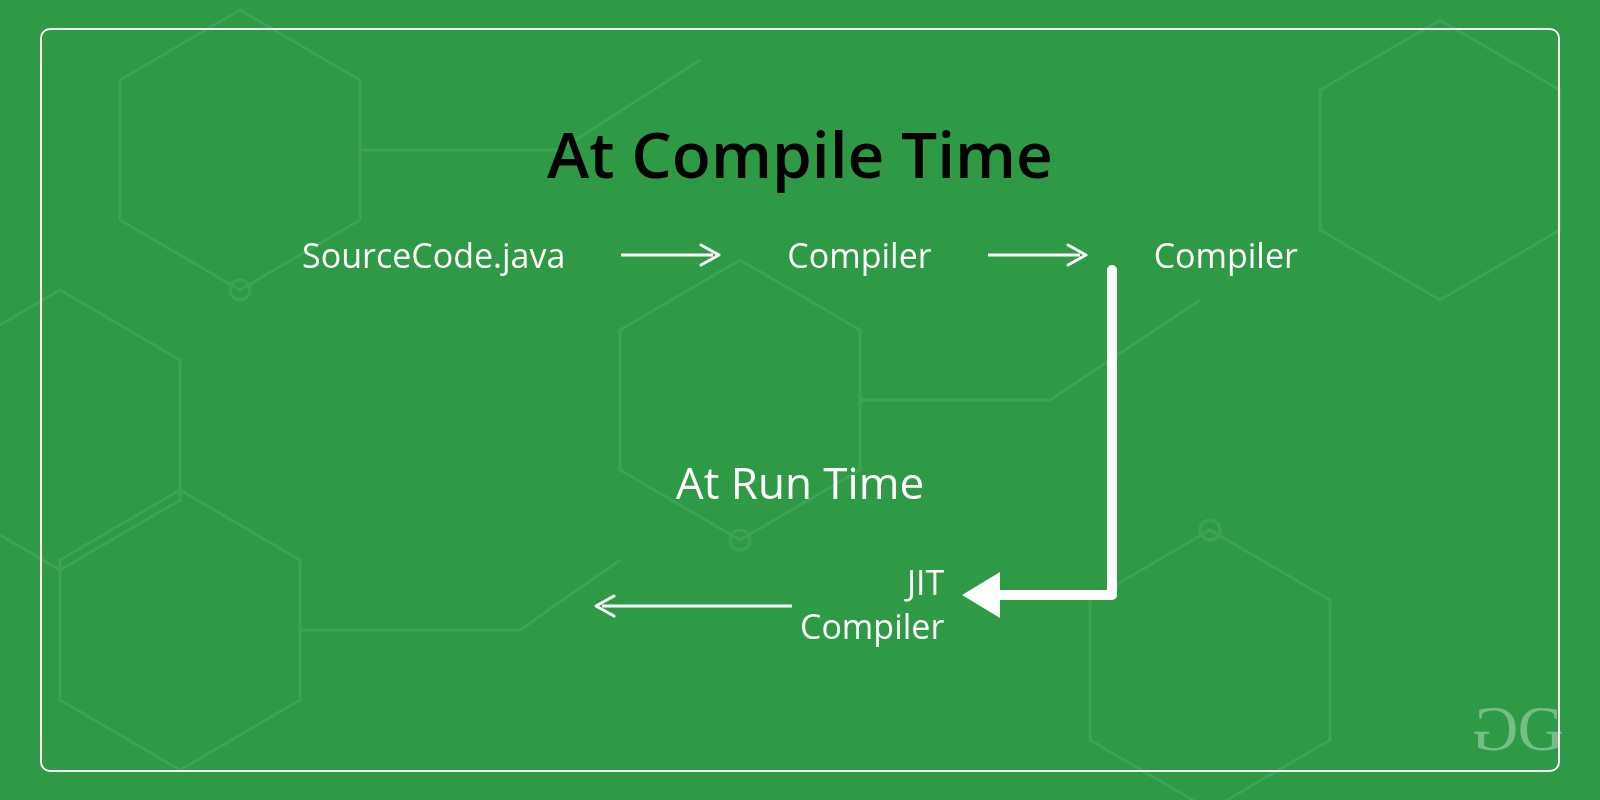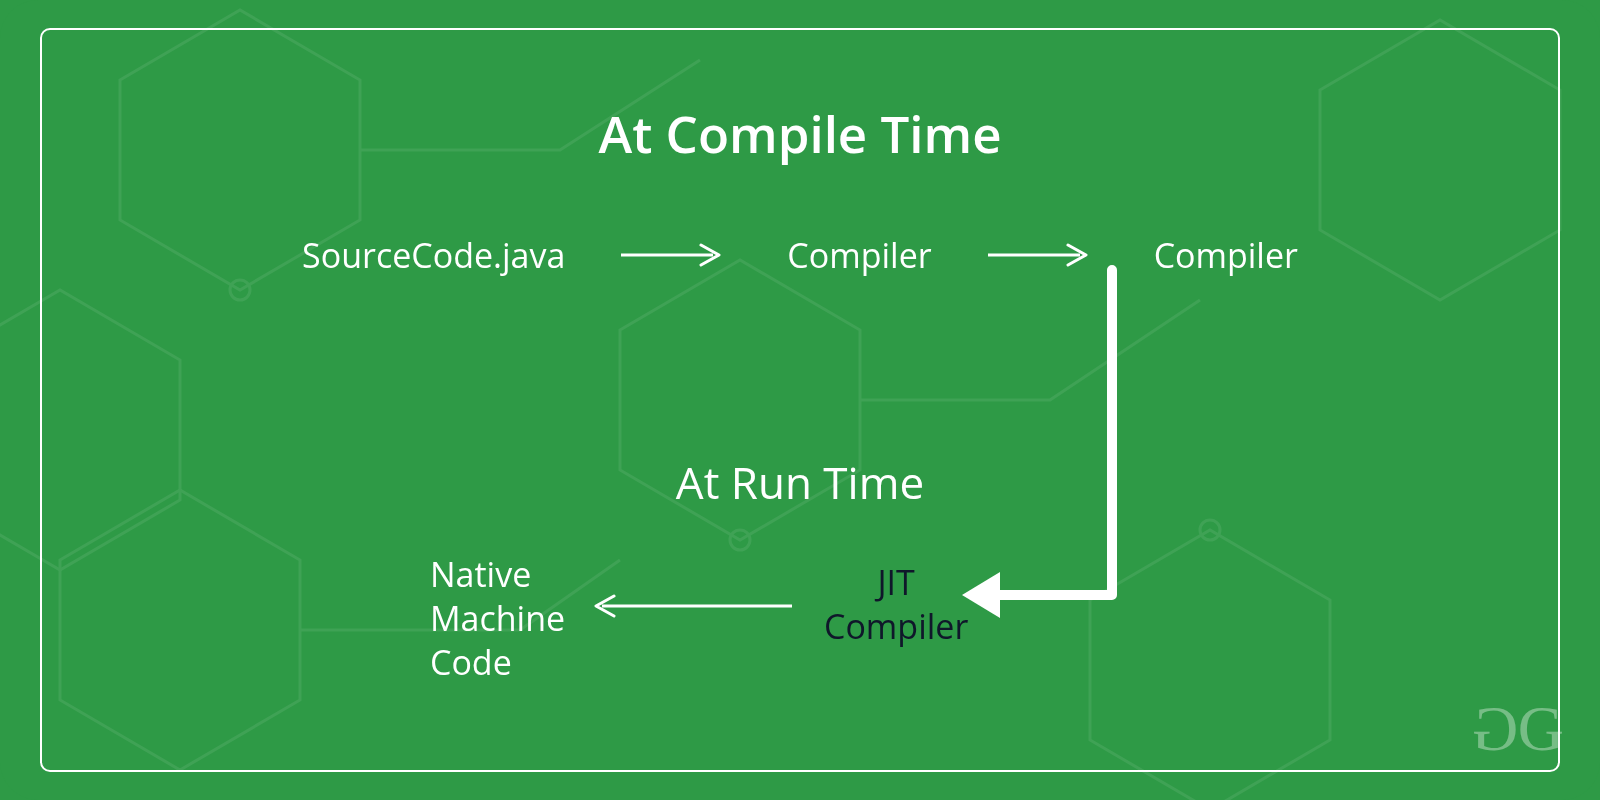--- a/index.html
+++ b/index.html
@@ -28,24 +28,24 @@
     top: 28px;
     left: 40px;
     right: 40px;
     bottom: 28px;
     border: 2px solid #ffffff;
     border-radius: 10px;
   }
   .title1 {
     position: absolute;
     width: 100%;
-    top: 98px;
+    top: 110px;
     text-align: center;
-    color: #ffffff;
-    font-size: 51px;
+    color: #000000;
+    font-size: 64px;
     font-weight: 600;
   }
   .row1 {
     position: absolute;
     top: 232px;
     left: 0;
     right: 0;
     display: flex;
     justify-content: center;
     align-items: center;
@@ -60,25 +60,25 @@
     width: 100%;
     top: 452px;
     text-align: center;
     color: #fff;
     font-size: 44px;
     font-weight: 400;
   }
   .jit {
     position: absolute;
     top: 560px;
-    left: 824px;
-    color: #0f172a;
+    left: 800px;
+    color: #ffffff;
     font-size: 34px;
     line-height: 1.3;
-    text-align: center;
+    text-align: right;
   }
   .nmc {
     position: absolute;
     top: 552px;
     left: 430px;
     color: #fff;
     font-size: 34px;
     line-height: 1.3;
   }
   .arrow-left-svg {
@@ -158,21 +158,16 @@
   <div class="jit">
     <div>JIT</div>
     <div>Compiler</div>
   </div>
 
   <svg class="arrow-left-svg">
     <line x1="204" y1="12" x2="14" y2="12" stroke="#fff" stroke-width="3"></line>
     <polyline points="26,2 8,12 26,22" fill="none" stroke="#fff" stroke-width="3" stroke-linecap="round" stroke-linejoin="round"></polyline>
   </svg>
 
-  <div class="nmc">
-    <div>Native</div>
-    <div>Machine</div>
-    <div>Code</div>
-  </div>
 
   <div class="logo"><span class="flip">G</span>G</div>
 
 </div>
 
 </body></html>

